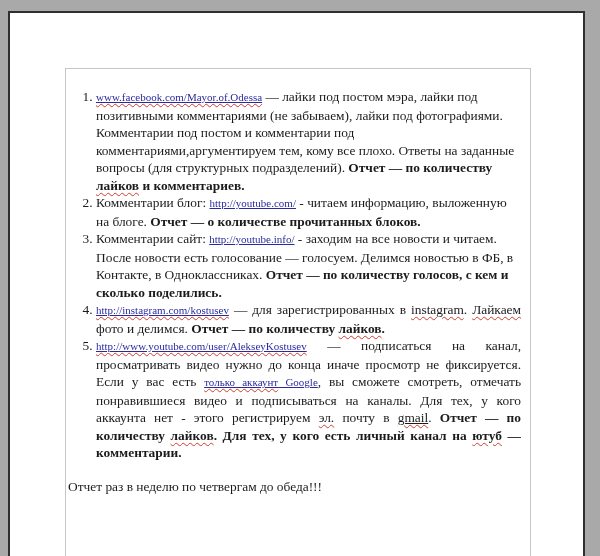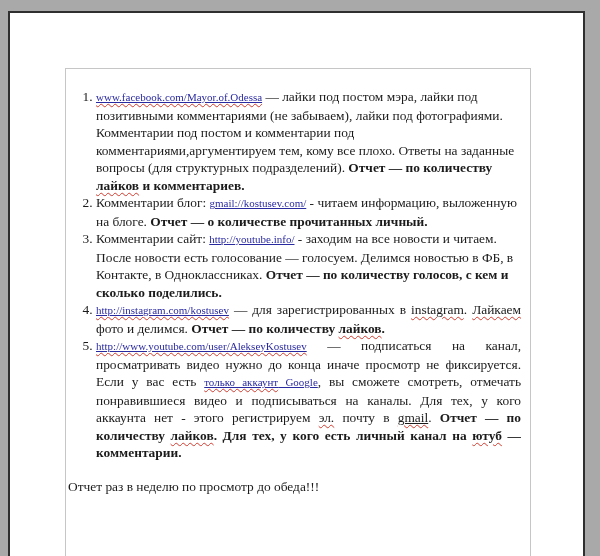--- a/index.html
+++ b/index.html
@@ -58,21 +58,21 @@
   }
 </style>
 </head>
 <body>
 
 <div class="canvas">
   <div class="paper">
     <div class="frame">
       <ol class="numlist">
           <li><a class="lnk" href="#"><span class="sq">www.facebook.com/Mayor.of.Odessa</span></a><span class="t"> — лайки под постом мэра, лайки под позитивными комментариями (не забываем), лайки под фотографиями. Комментарии под постом и комментарии под комментариями,аргументируем тем, кому все плохо. Ответы на заданные вопросы (для структурных подразделений). </span><span class="b">Отчет — по количеству </span><span class="b"><span class="sq">лайков</span></span><span class="b"> и комментариев.</span></li>
-          <li><span class="t">Комментарии блог: </span><a class="lnk" href="#">gmail://kostusev.com/</a><span class="t"> - читаем информацию, выложенную на блоге. </span><span class="b">Отчет — о количестве прочитанных личный.</span></li>
+          <li><span class="t">Комментарии блог: </span><a class="lnk" href="#">http://youtube.com/</a><span class="t"> - читаем информацию, выложенную на блоге. </span><span class="b">Отчет — о количестве прочитанных блоков.</span></li>
           <li><span class="t">Комментарии сайт: </span><a class="lnk" href="#">http://youtube.info/</a><span class="t"> - заходим на все новости и читаем. После новости есть голосование — голосуем. Делимся новостью в ФБ, в Контакте, в Одноклассниках. </span><span class="b">Отчет — по количеству голосов, с кем и сколько поделились.</span></li>
           <li class="just"><a class="lnk" href="#"><span class="sq">http://instagram.com/kostusev</span></a><span class="t"> — для зарегистрированных в </span><span class="t"><span class="sq">instagram</span></span><span class="t">. </span><span class="t"><span class="sq">Лайкаем</span></span><span class="t"> фото и делимся. </span><span class="b">Отчет — по количеству </span><span class="b"><span class="sq">лайков</span></span><span class="b">.</span></li>
           <li class="just"><a class="lnk" href="#"><span class="sq">http://www.youtube.com/user/AlekseyKostusev</span></a><span class="t"> — подписаться на канал, просматривать видео нужно до конца иначе просмотр не фиксируется. Если у вас есть </span><a class="lnk" href="#"><span class="sq">только аккаунт</span></a><a class="lnk" href="#"> Google</a><span class="t">, вы сможете смотреть, отмечать понравившиеся видео и подписываться на каналы. Для тех, у кого аккаунта нет - этого регистрируем </span><span class="t"><span class="sq">эл.</span></span><span class="t"> почту в </span><span class="t u"><span class="sq">gmail</span></span><span class="t">. </span><span class="b">Отчет — по количеству </span><span class="b"><span class="sq">лайков</span></span><span class="b">. Для тех, у кого есть личный канал на </span><span class="b"><span class="sq">ютуб</span></span><span class="b"> — комментарии.</span></li>
         </ol>
-      <p class="note">Отчет раз в неделю по просмотр до обеда!!!</p>
+      <p class="note">Отчет раз в неделю по четвергам до обеда!!!</p>
     </div>
   </div>
 </div>
 
 </body></html>

